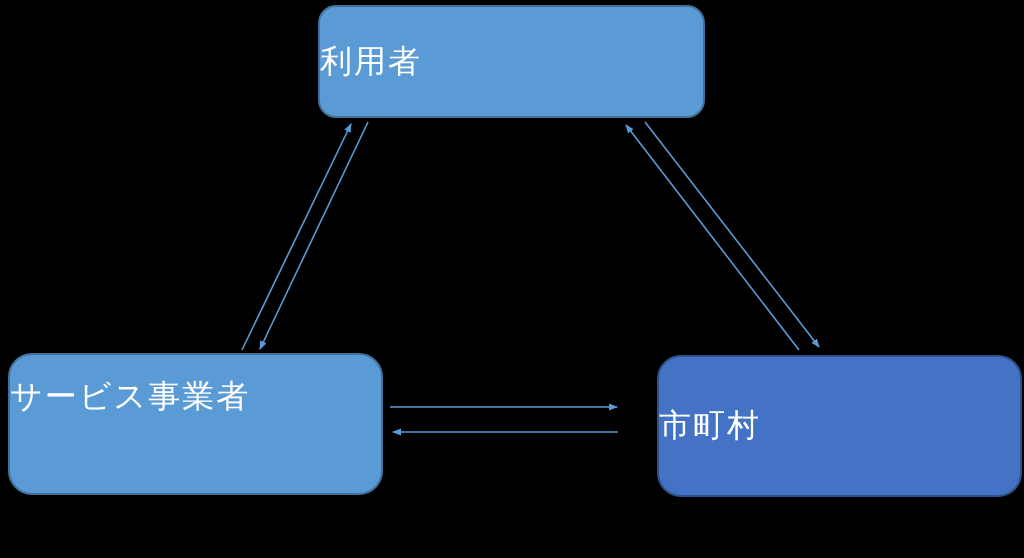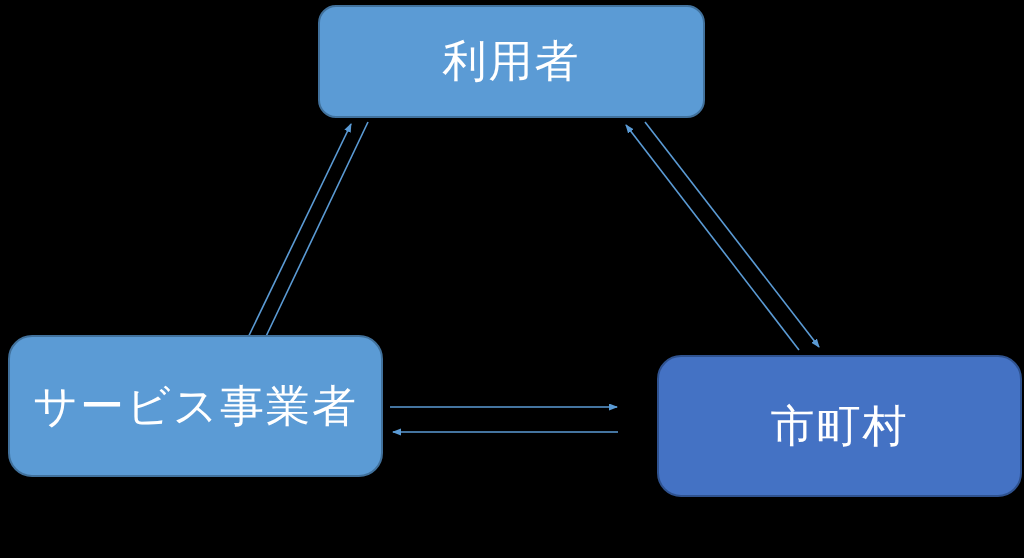--- a/index.html
+++ b/index.html
@@ -12,43 +12,43 @@
     width: 1024px;
     height: 558px;
     background: #000000;
     overflow: hidden;
     font-family: "Liberation Serif", "DejaVu Serif", serif;
   }
   .node {
     position: absolute;
     display: flex;
     align-items: center;
-    justify-content: center;
+    justify-content: flex-start;
     color: #ffffff;
-    font-size: 44px;
+    font-size: 32px;
     letter-spacing: 2px;
     box-sizing: border-box;
     border-style: solid;
     border-width: 2px;
   }
   .node-user {
     left: 318px;
     top: 5px;
     width: 387px;
     height: 113px;
     border-radius: 18px;
   }
   .node-provider {
     left: 8px;
-    top: 335px;
+    top: 353px;
     width: 375px;
     height: 142px;
     border-radius: 24px;
     align-items: flex-start;
-    padding-top: 40px;
+    padding-top: 20px;
   }
   .node-municipality {
     left: 625px;
     top: 355px;
     width: 365px;
     height: 142px;
     border-radius: 24px;
     margin-left: 32px;
   }
   .arrow-layer {

